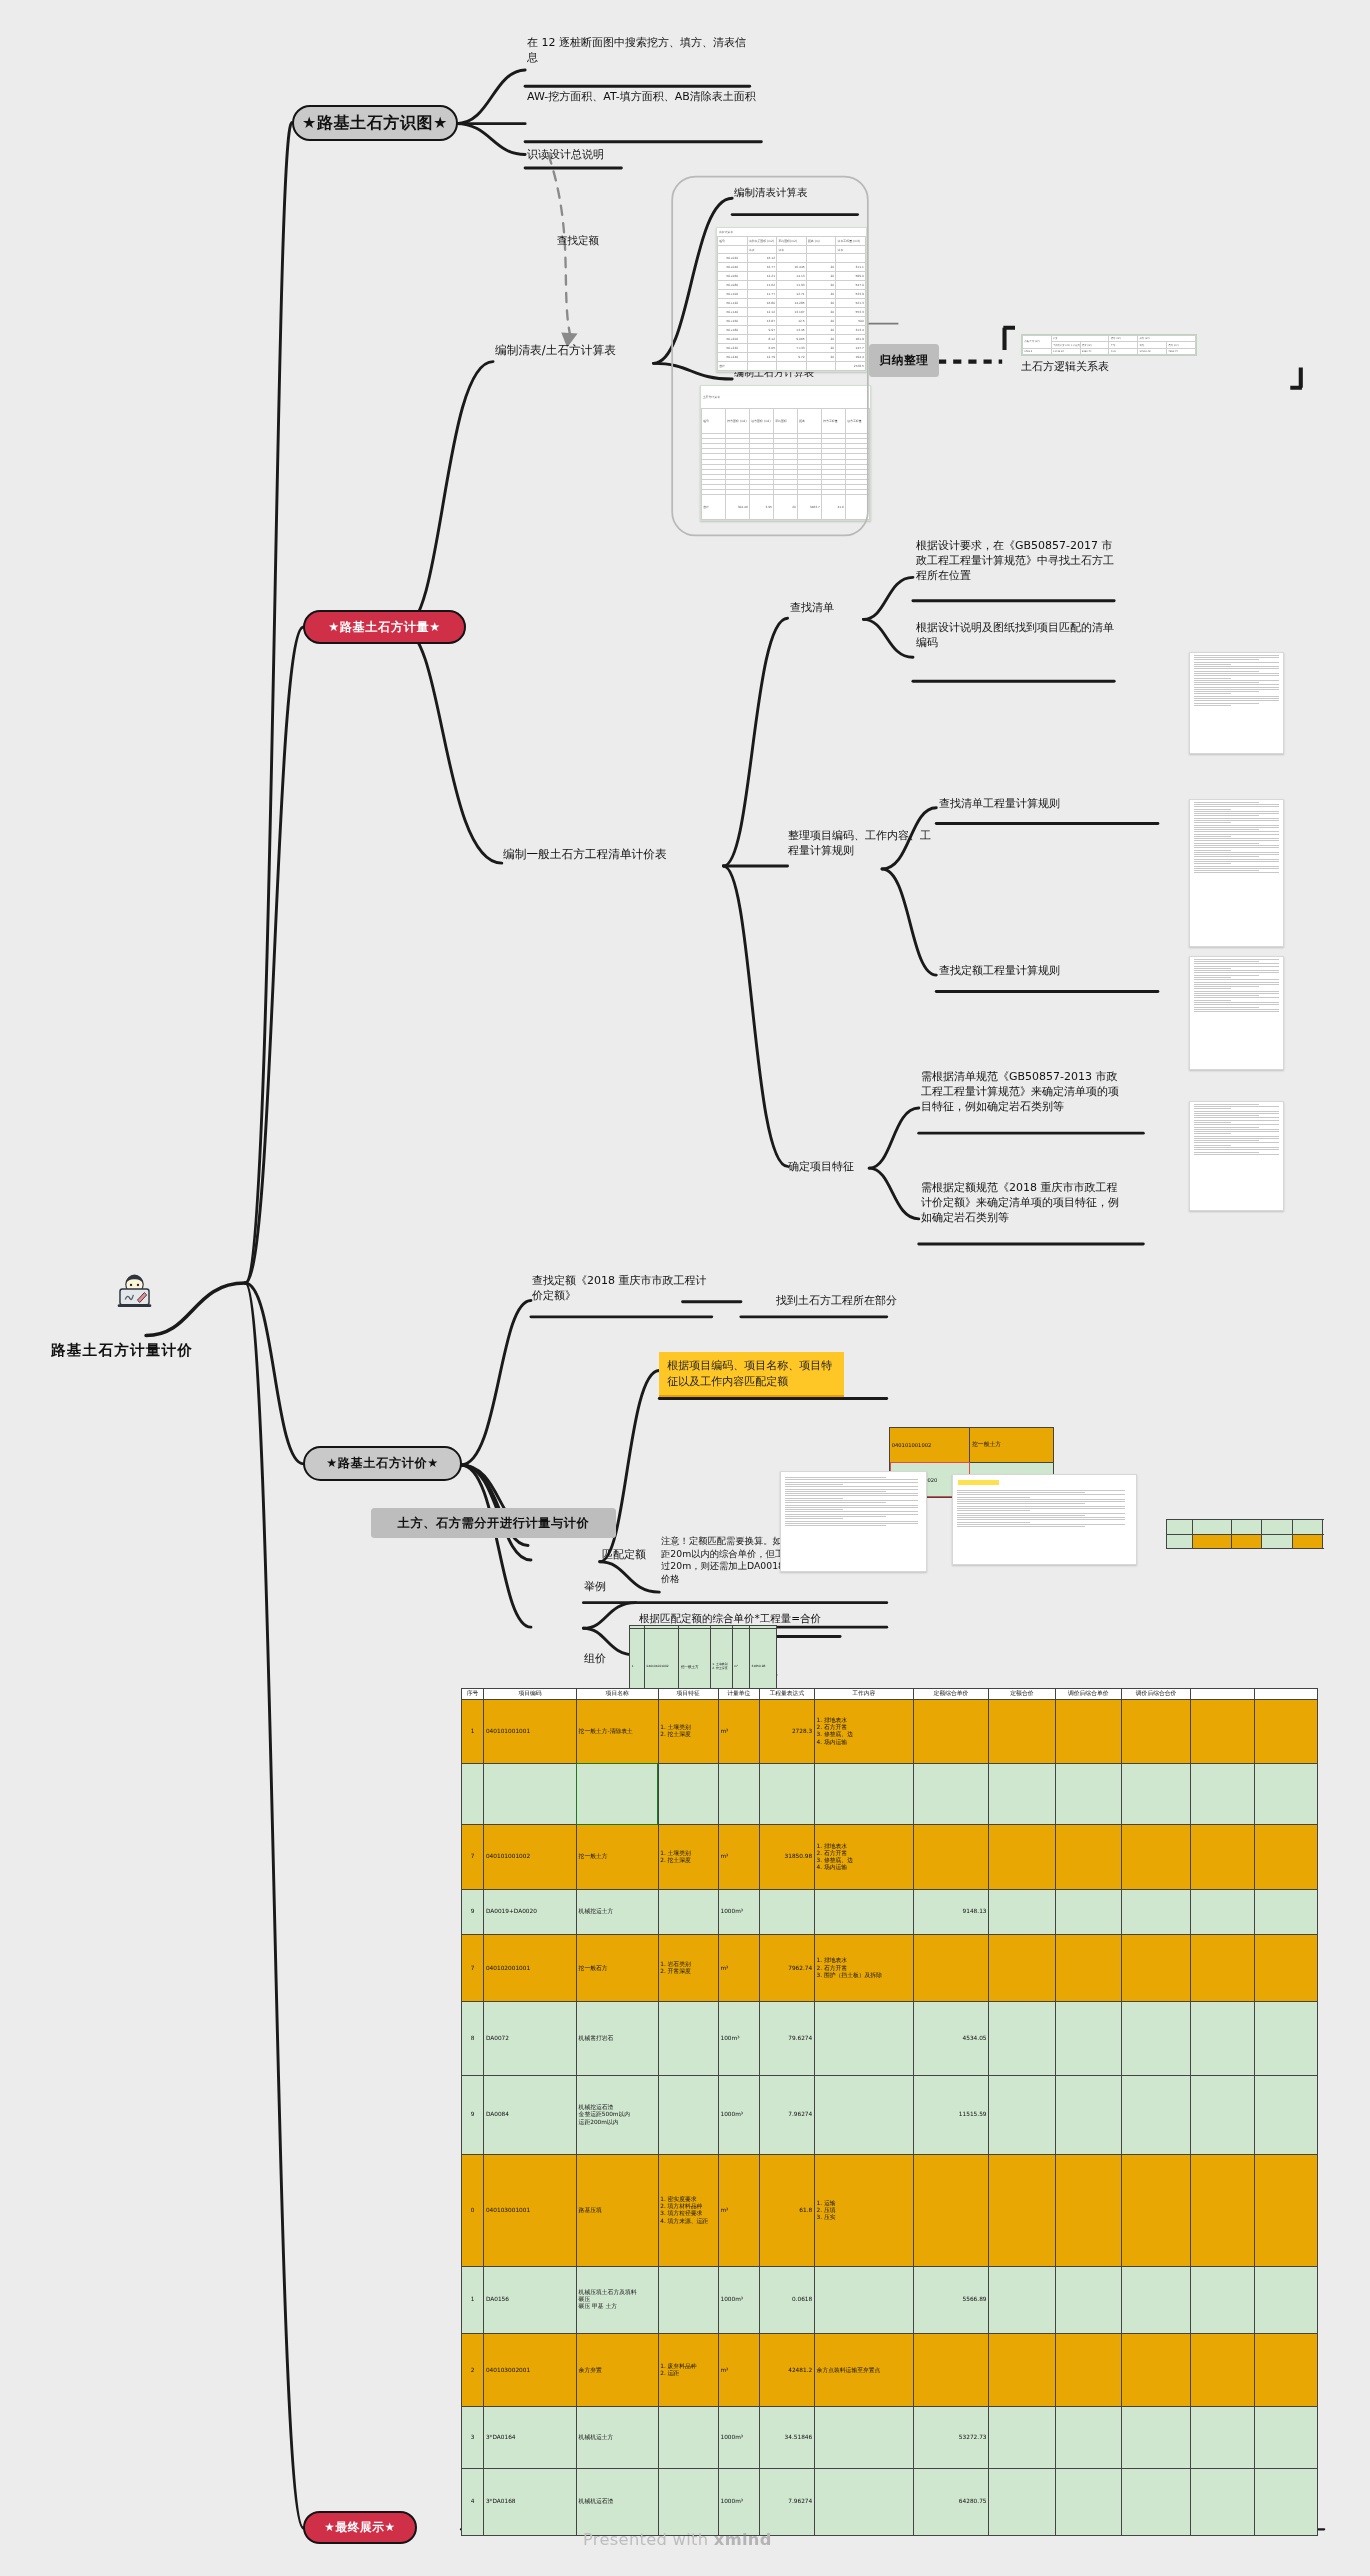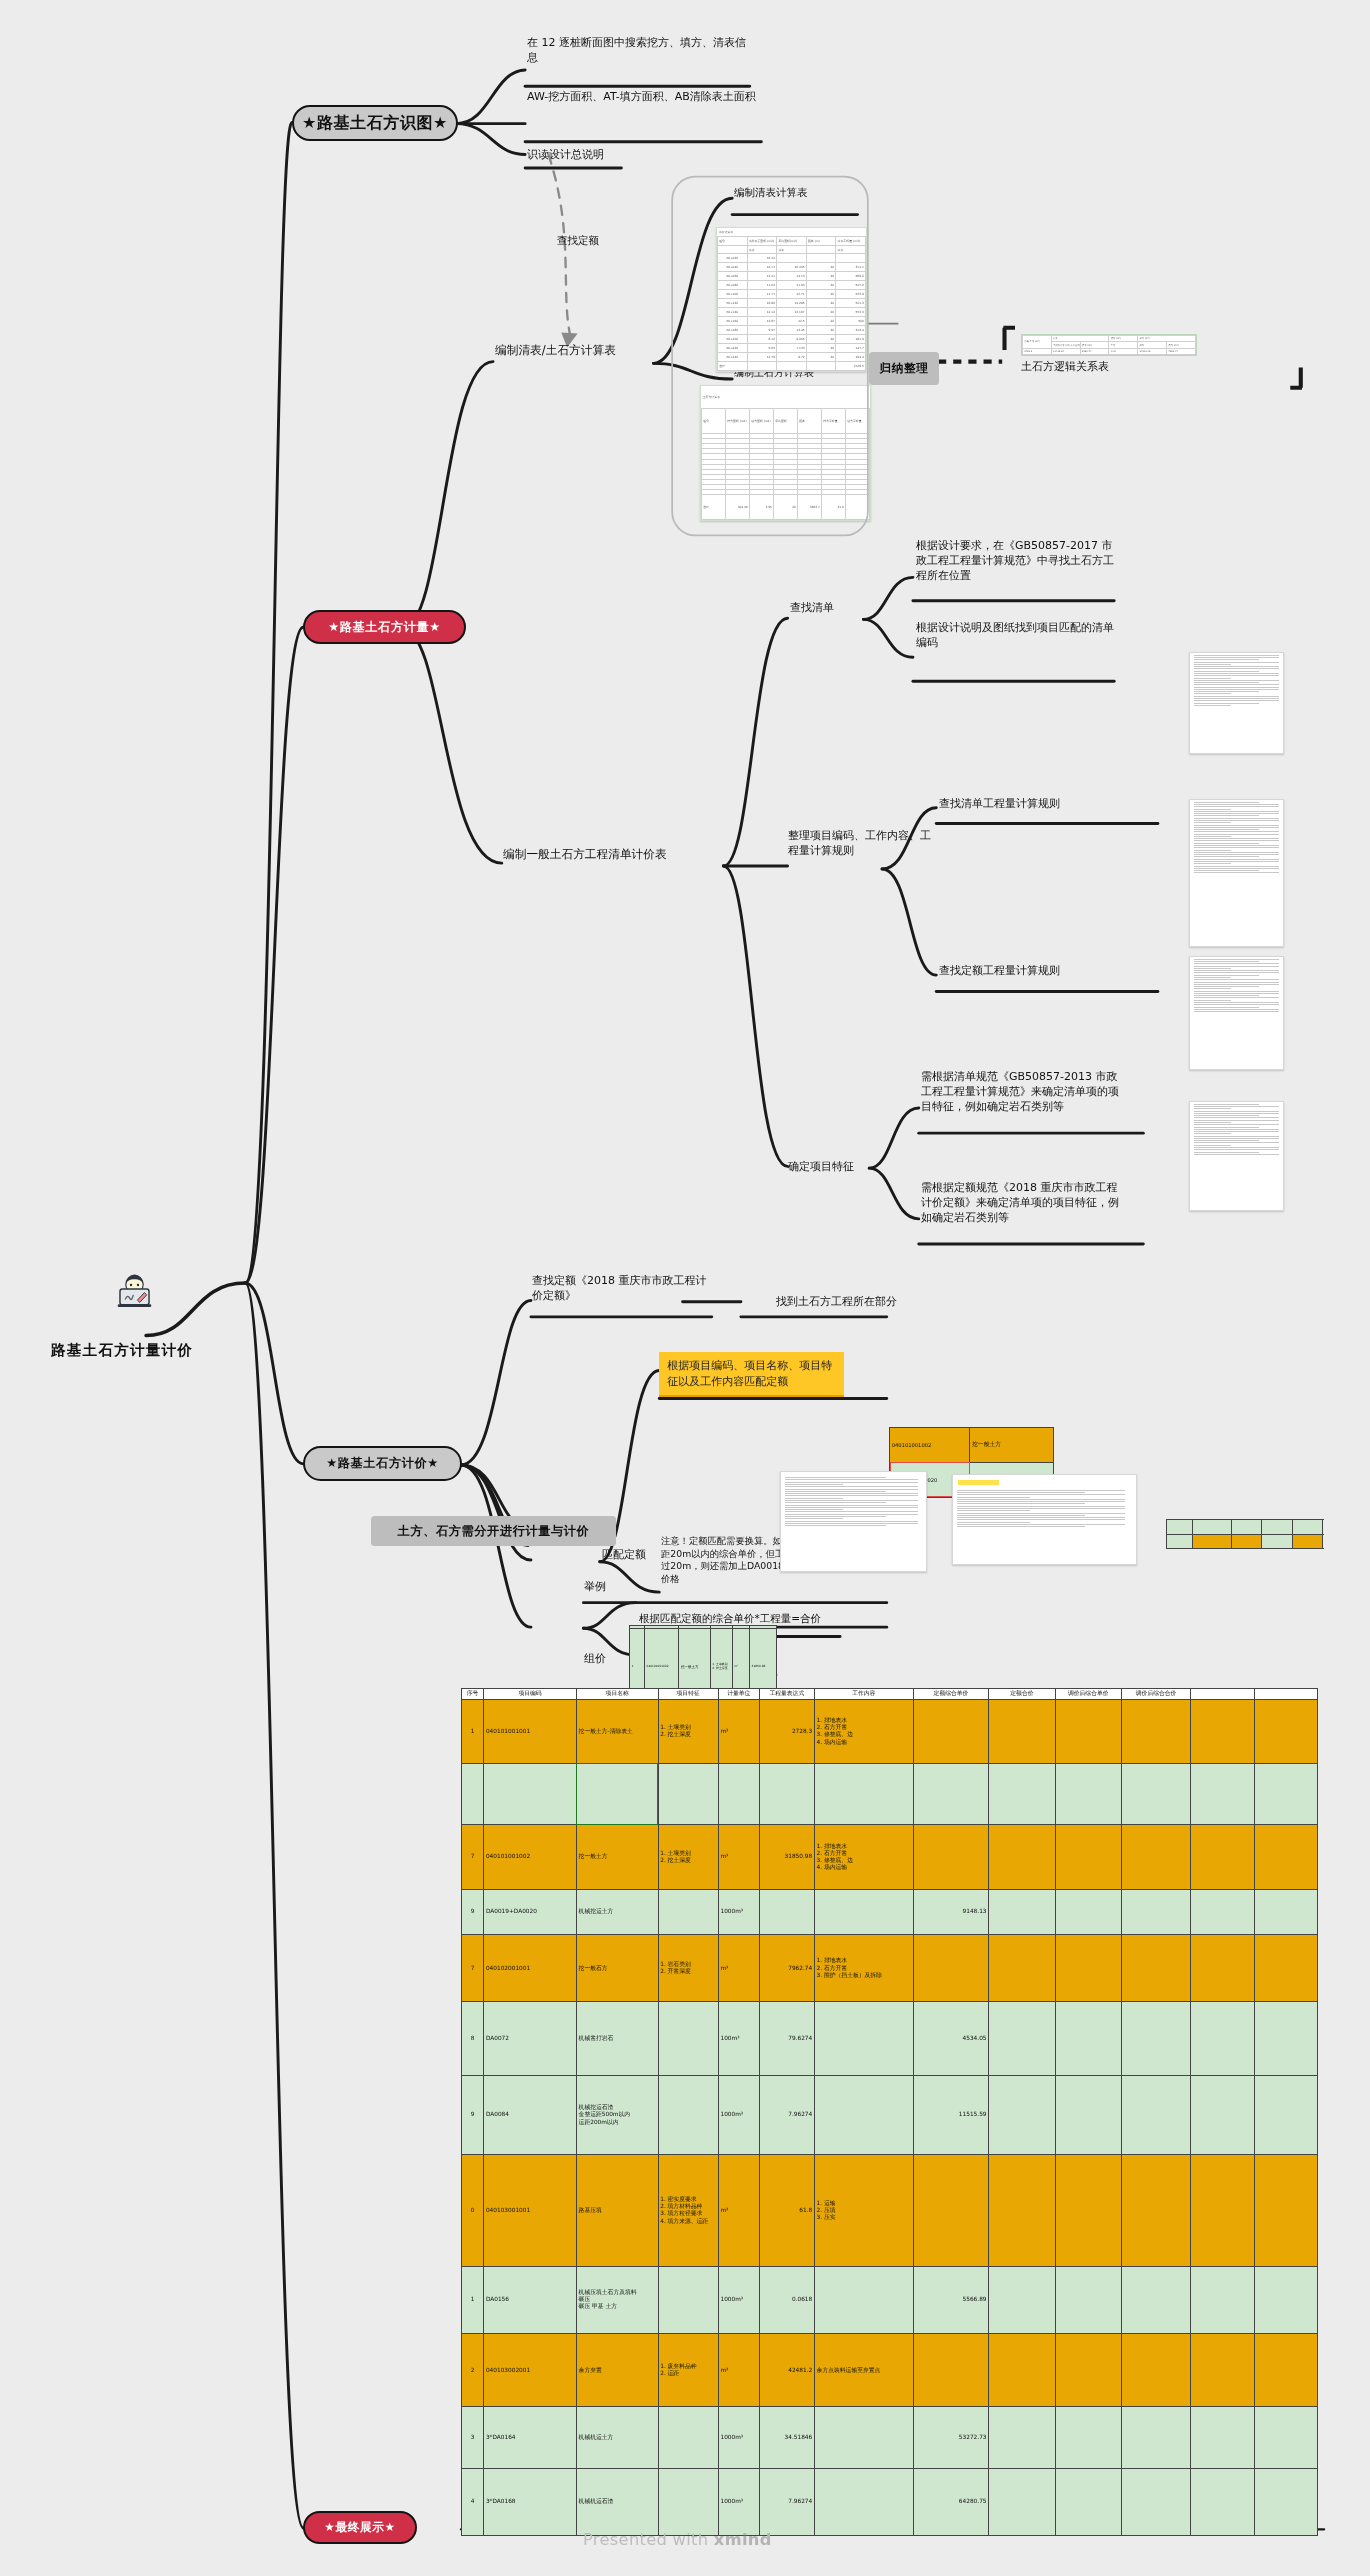--- a/index.html
+++ b/index.html
@@ -16,21 +16,21 @@
 
   
   .pill{
     position:absolute;border-radius:583px;
     display:flex;align-items:center;justify-content:center;
     font-weight:700;letter-spacing:0.6px;box-sizing:border-box;
     border:2.3px solid #141414;
   }
   .pill.gray{background:#c9c9c9;color:#111;}
   .pill.red{background:#cf3048;color:#fff;border-color:#141414;}
-  .pill.plain{background:#bdbdbd;color:#111;border:none;border-radius:3.5px;margin-top:8px;}
+  .pill.plain{background:#bdbdbd;color:#111;border:none;border-radius:3.5px;}
 
   .hl{
     position:absolute;background:#ffc726;color:#222;
     box-sizing:border-box;border-bottom:2.9px solid #e8a000;
     padding:5.8px 8.2px;line-height:1.45;
   }
 
   
   .thumb{position:absolute;background:#fff;border:0.6px solid #d7d7d7;overflow:hidden;}
   .thumb.shadow{box-shadow:0 0.6px 1.7px rgba(0,0,0,.18);}
@@ -626,21 +626,21 @@
 
   <div class="pill gray" style="left:303px;top:1446px;width:159px;height:35px;font-size:12.2px;">
     <span>★路基土石方计价★</span>
   </div>
 
   <div class="pill plain" style="left:371px;top:1508px;width:245px;height:30px;font-size:12.2px;display:flex;align-items:center;justify-content:center;font-weight:700;">
     <span>土方、石方需分开进行计量与计价</span>
   </div>
 
   <div class="txt" style="left:532px;top:1274px;width:175px;font-size:11px;">查找定额《2018 重庆市市政工程计价定额》</div>
-  <div class="txt" style="left:776px;top:1294px;width:175px;font-size:11px;font-family:Liberation Serif, serif;">找到土石方工程所在部分</div>
+  <div class="txt" style="left:776px;top:1294px;width:175px;font-size:11px;">找到土石方工程所在部分</div>
 
   <div class="txt" style="left:602px;top:1548px;width:70px;font-size:11px;">匹配定额</div>
 
   <div class="hl" style="left:659px;top:1352px;width:185px;font-size:11px;">根据项目编码、项目名称、项目特征以及工作内容匹配定额</div>
 
   <div class="txt" style="left:661px;top:1535px;width:185px;font-size:9.3px;">注意！定额匹配需要换算。如DA0017为运距20m以内的综合单价，但工程运距实际超过20m，则还需加上DA0018 每增加20m的价格</div>
 
   <div class="xls" style="left:889px;top:1427px;width:155px;height:63px;">
     <table style="width:155px;height:63px;">
       <tbody>

